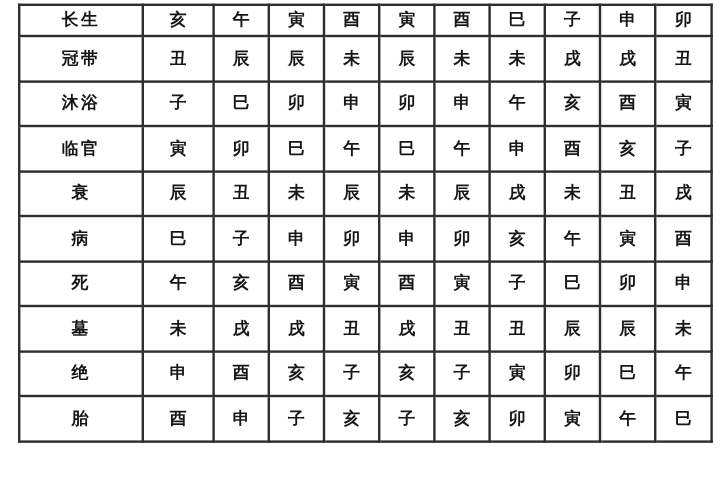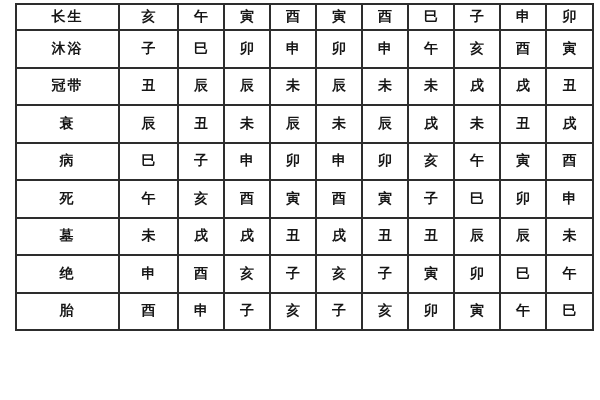--- a/index.html
+++ b/index.html
@@ -64,44 +64,57 @@
           <td class="c-red">寅</td>
           <td class="c-green">酉</td>
           <td class="c-red">寅</td>
           <td class="c-green">酉</td>
           <td class="c-black">巳</td>
           <td class="c-black">子</td>
           <td class="c-black">申</td>
           <td class="c-black">卯</td>
         </tr>
         <tr>
+          <td class="label-cell">冠带</td>
+          <td class="c-black">丑</td>
+          <td class="c-black">辰</td>
+          <td class="c-red">辰</td>
+          <td class="c-green">未</td>
+          <td class="c-red">辰</td>
+          <td class="c-green">未</td>
+          <td class="c-black">未</td>
+          <td class="c-black">戌</td>
+          <td class="c-black">戌</td>
+          <td class="c-black">丑</td>
+        </tr>
+        <tr>
           <td class="label-cell">沐浴</td>
           <td class="c-black">子</td>
           <td class="c-black">巳</td>
           <td class="c-red">卯</td>
           <td class="c-green">申</td>
           <td class="c-red">卯</td>
           <td class="c-green">申</td>
           <td class="c-black">午</td>
           <td class="c-black">亥</td>
           <td class="c-black">酉</td>
           <td class="c-black">寅</td>
         </tr>
         <tr>
-          <td class="label-cell">冠带</td>
-          <td class="c-black">丑</td>
-          <td class="c-black">辰</td>
-          <td class="c-red">辰</td>
-          <td class="c-green">未</td>
-          <td class="c-red">辰</td>
-          <td class="c-green">未</td>
-          <td class="c-black">未</td>
-          <td class="c-black">戌</td>
-          <td class="c-black">戌</td>
-          <td class="c-black">丑</td>
+          <td class="label-cell">临官</td>
+          <td class="c-black">寅</td>
+          <td class="c-black">卯</td>
+          <td class="c-red">巳</td>
+          <td class="c-green">午</td>
+          <td class="c-red">巳</td>
+          <td class="c-green">午</td>
+          <td class="c-black">申</td>
+          <td class="c-black">酉</td>
+          <td class="c-black">亥</td>
+          <td class="c-black">子</td>
         </tr>
         <tr>
           <td class="label-cell">衰</td>
           <td class="c-black">辰</td>
           <td class="c-black">丑</td>
           <td class="c-red">未</td>
           <td class="c-green">辰</td>
           <td class="c-red">未</td>
           <td class="c-green">辰</td>
           <td class="c-black">戌</td>

